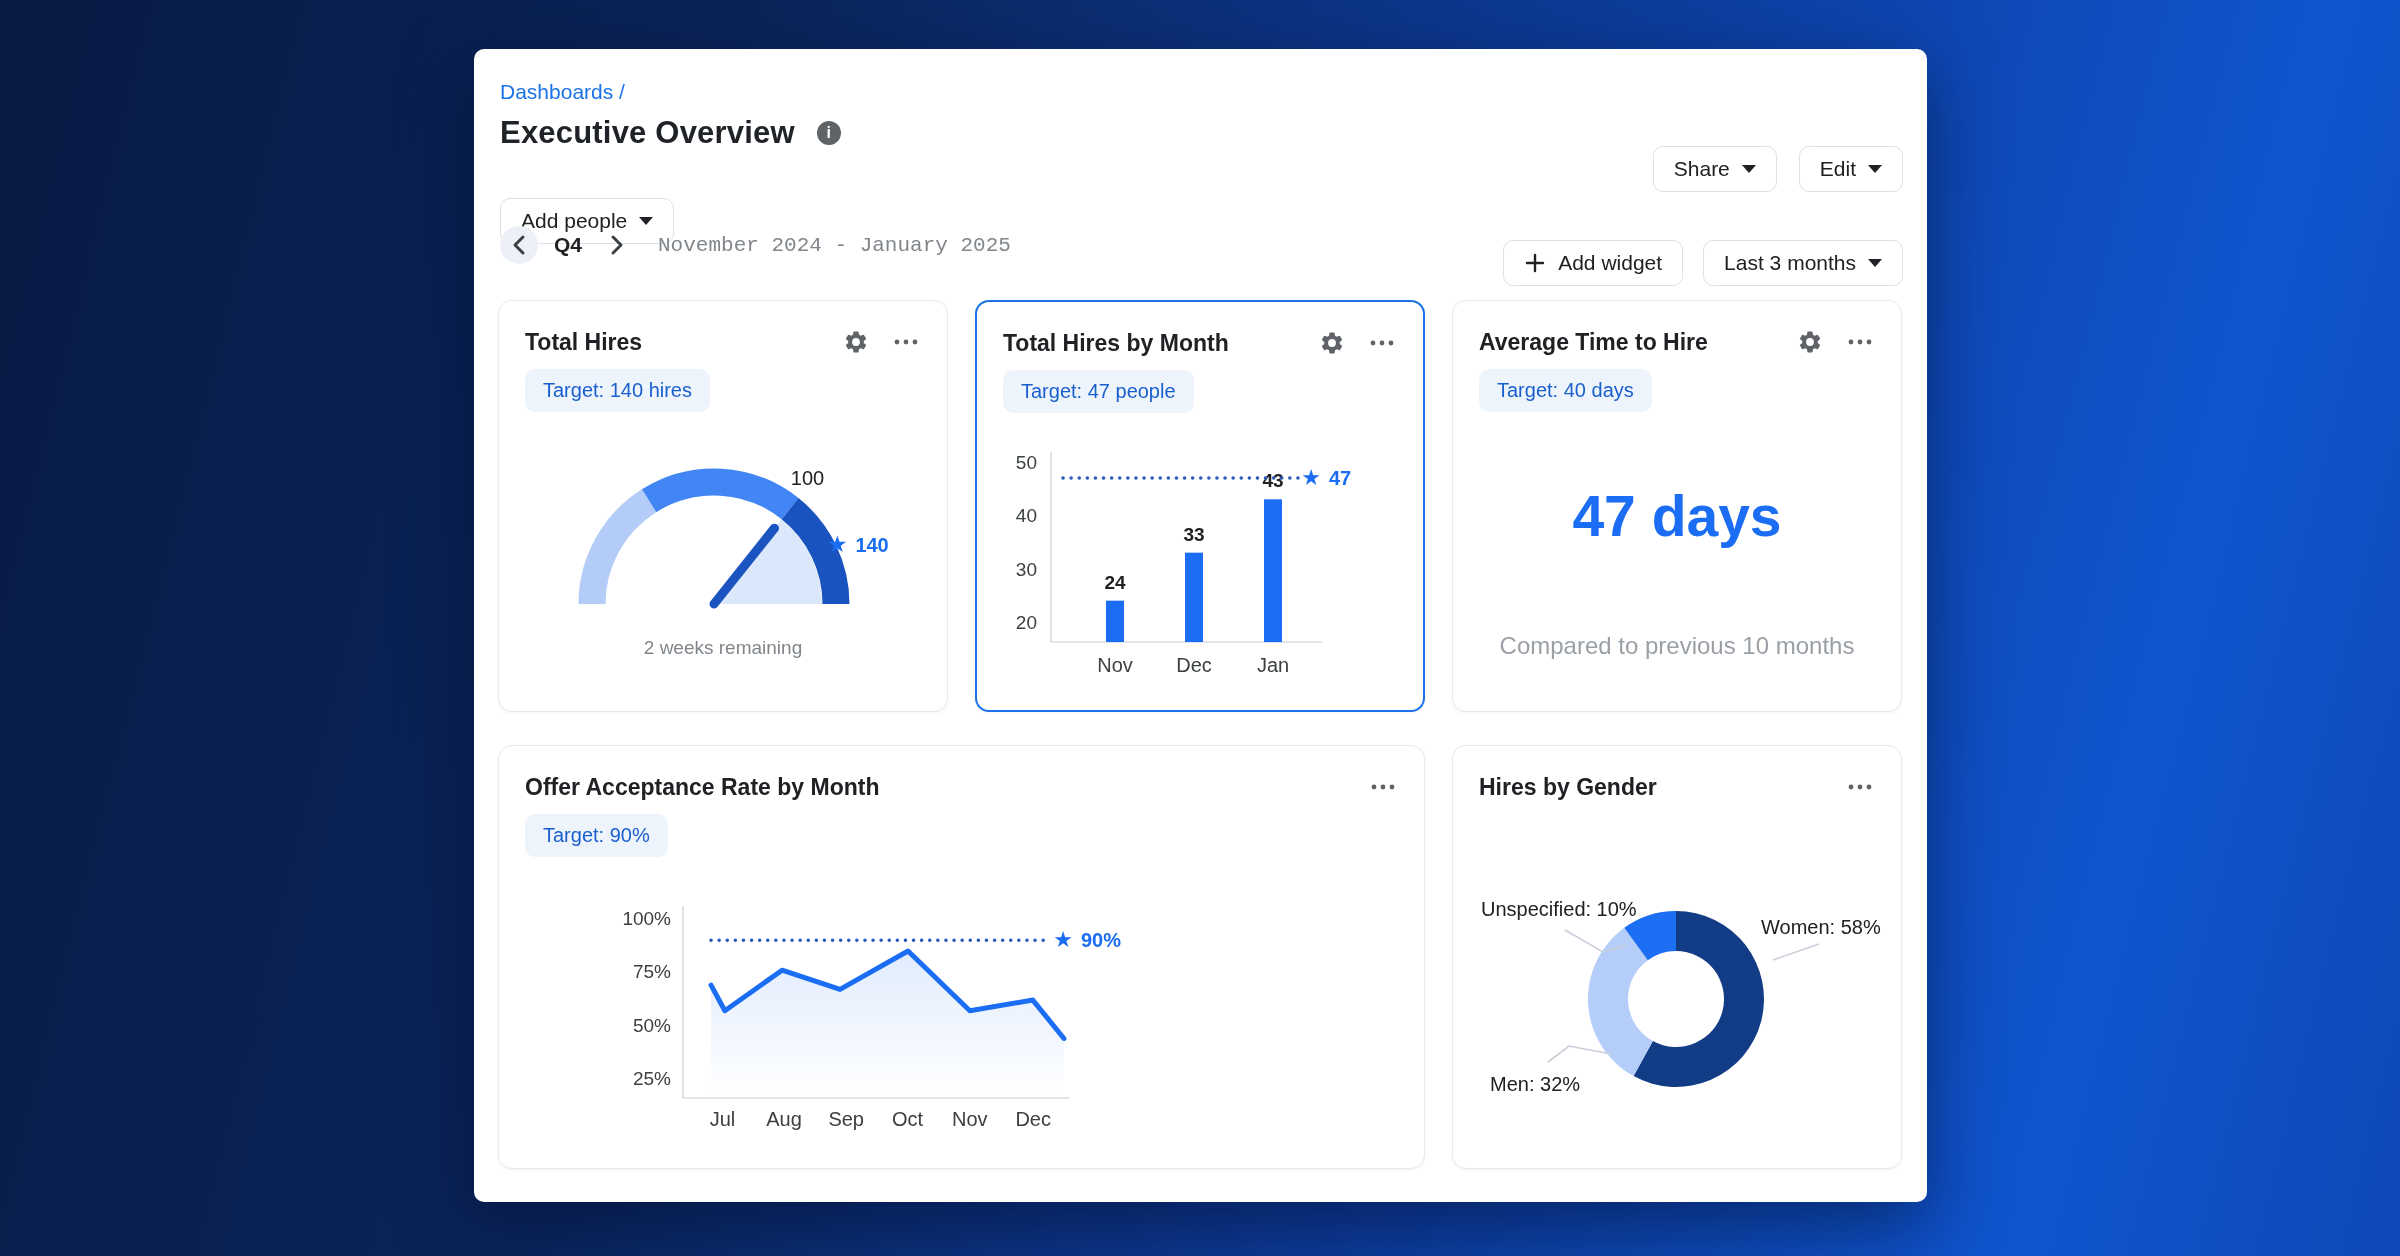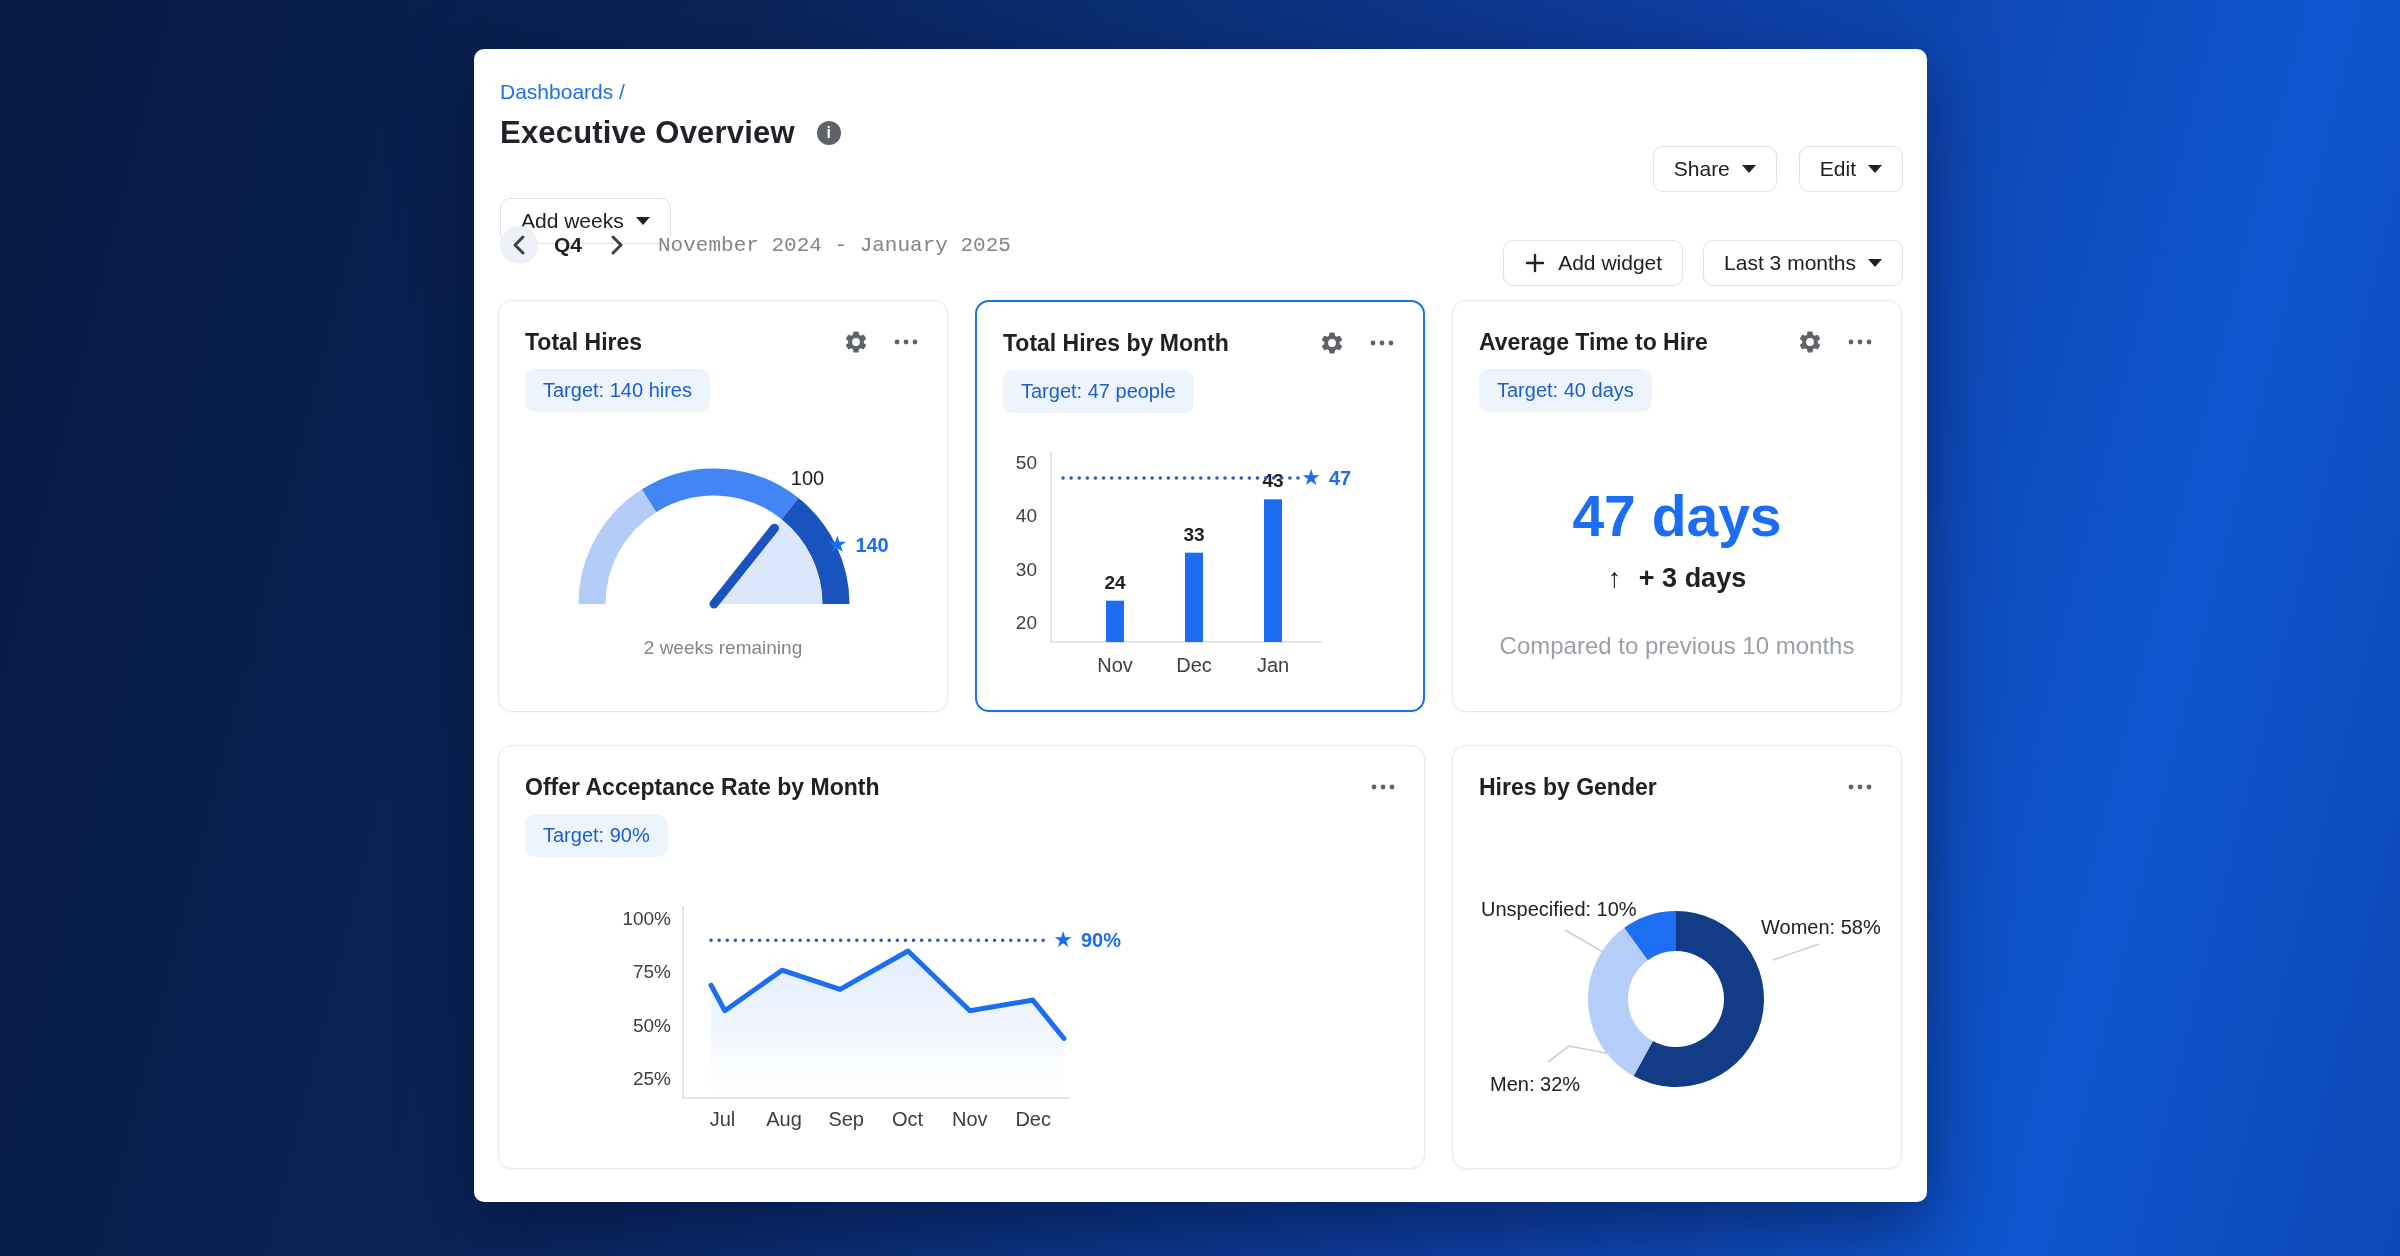--- a/index.html
+++ b/index.html
@@ -74,21 +74,21 @@
       <span>Share</span>
       <span class="caret"></span>
     </div>
     <div class="btn">
       <span>Edit</span>
       <span class="caret"></span>
     </div>
   </div>
 
   <div class="btn add-filter">
-    <span>Add weeks</span>
+    <span>Add people</span>
     <span class="caret"></span>
   </div>
 
   <div class="period-row">
     <div class="period-left">
       <div class="chev-btn circle">
         <svg width="14" height="22" viewBox="0 0 14 22">
             <polyline points="11,3 3,11 11,19" fill="none" stroke="#3c4043" stroke-width="3" stroke-linecap="round" stroke-linejoin="round"></polyline>
           </svg>
       </div>
@@ -200,24 +200,20 @@
         <div class="icon-btn">
           <svg width="26" height="8" viewBox="0 0 26 8">
               <circle cx="4" cy="4" r="2.4" fill="#5f6368"></circle>
               <circle cx="13" cy="4" r="2.4" fill="#5f6368"></circle>
               <circle cx="22" cy="4" r="2.4" fill="#5f6368"></circle>
             </svg>
         </div>
       </div>
       <div class="badge">Target: 40 days</div>
       <div class="kpi-value">47 days</div>
-      <div class="kpi-delta">
-        <span class="arrow">↑</span>
-        <span>+ 3 days</span>
-      </div>
       <div class="kpi-footnote">Compared to previous 10 months</div>
     </div>
 
     <div class="card" style="left:0;top:445px;width:927px;height:424px;padding-left:21px;">
       <div class="card-head">
         <div class="card-title">Offer Acceptance Rate by Month</div>
         <div class="icon-btn">
           <svg width="26" height="8" viewBox="0 0 26 8">
               <circle cx="4" cy="4" r="2.4" fill="#5f6368"></circle>
               <circle cx="13" cy="4" r="2.4" fill="#5f6368"></circle>

